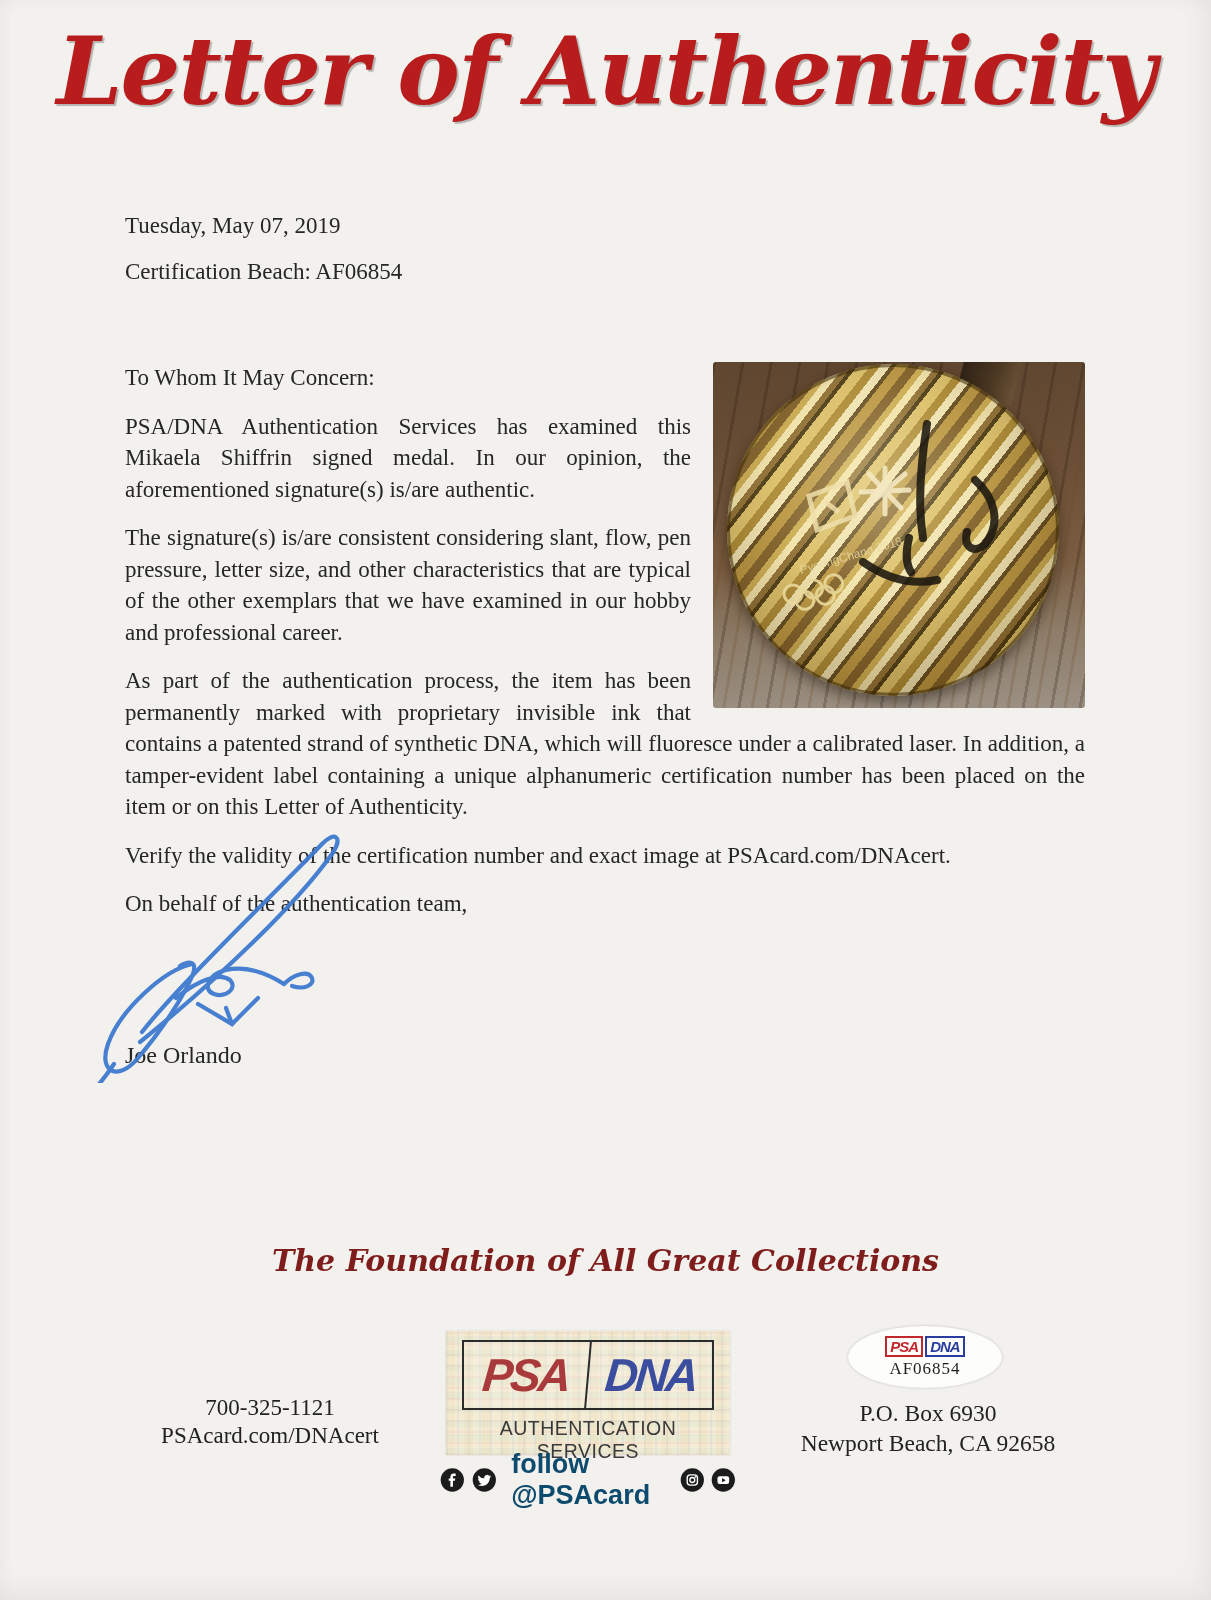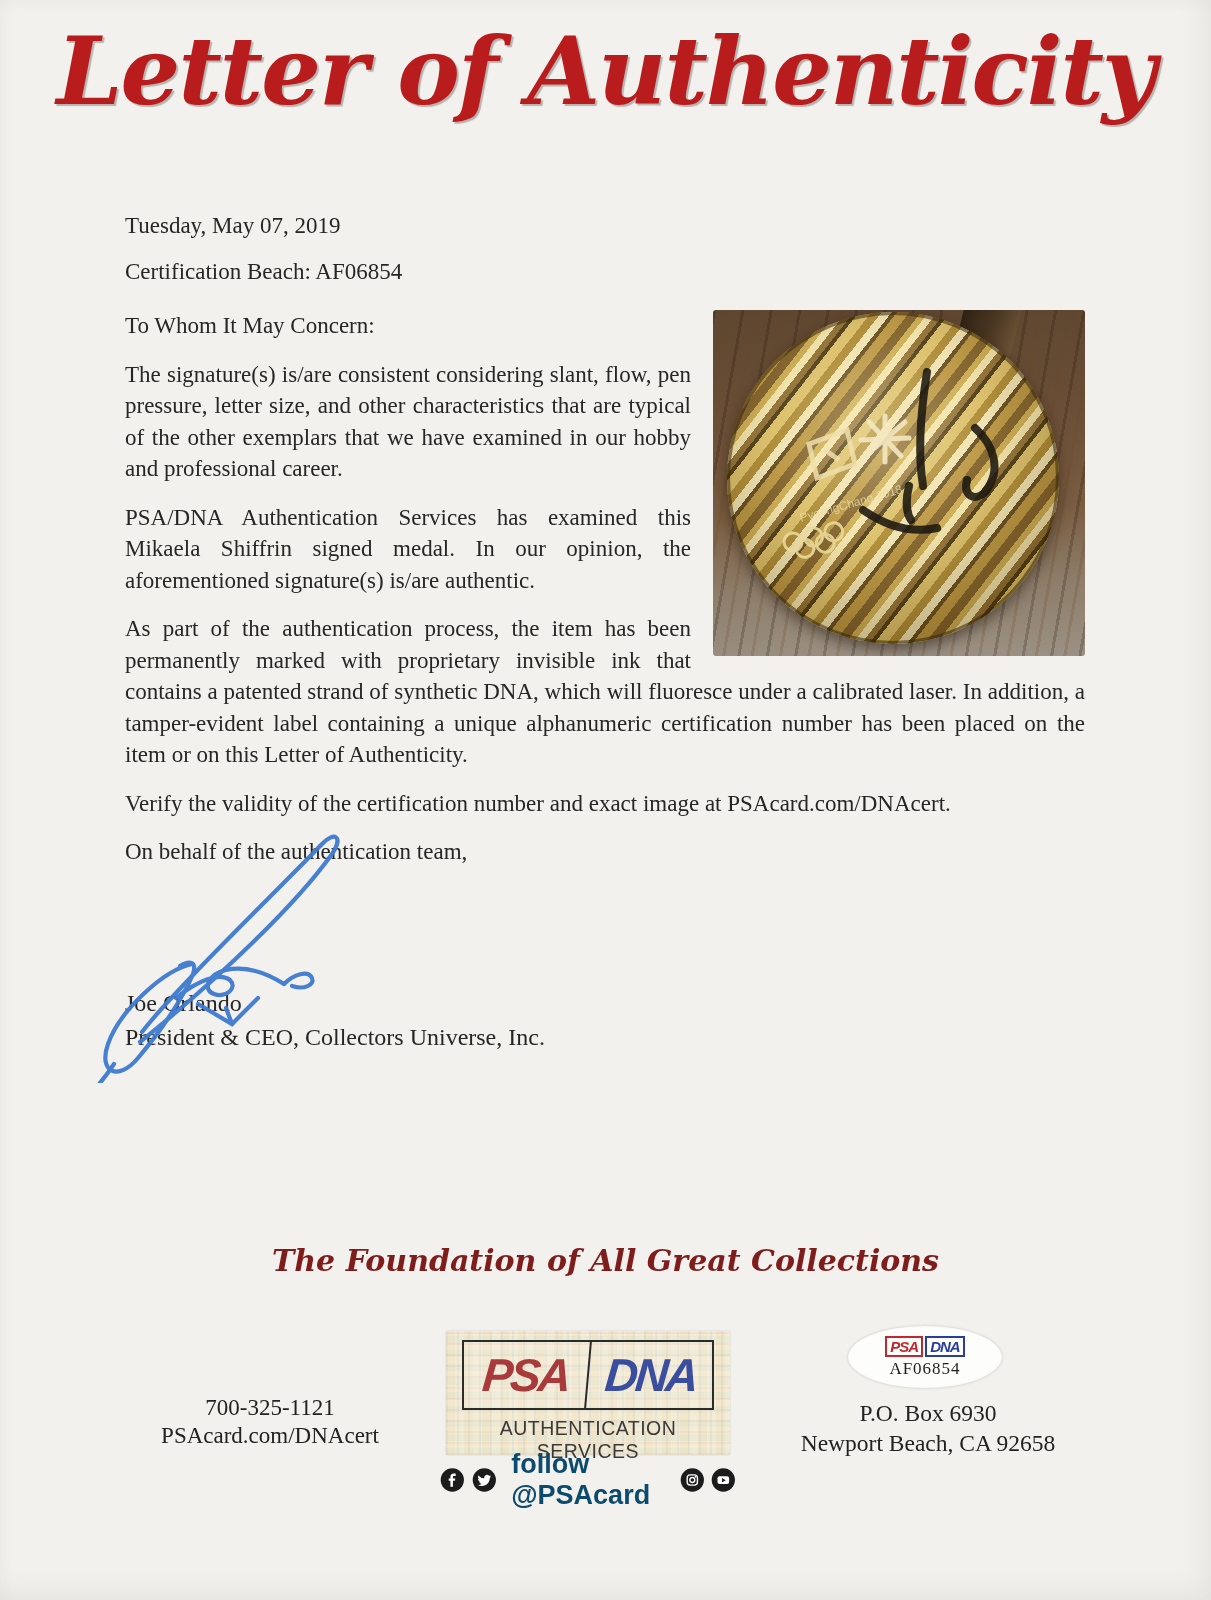--- a/index.html
+++ b/index.html
@@ -19,21 +19,21 @@
     font-family:"DejaVu Serif", serif; font-style:italic; font-weight:bold;
     font-size:94px; letter-spacing:-2px; color:#b91c1c;
     text-shadow: 2px 2px 1px rgba(0,0,0,.25);
   }
   
   .letter { position:absolute; left:125px; top:212px; width:960px; font-size:23px; line-height:31.5px; }
   .date-line { line-height:28px; }
   .cert-line { margin-top:18px; line-height:28px; }
   .body { margin-top:16px; }
   .body p { text-align:justify; margin-top:17px; }
-  .body p.salutation { margin-top:24px; text-align:left; }
+  .body p.salutation { margin-top:76px; text-align:left; }
   
   .photo {
     float:right; width:372px; height:346px; margin-left:22px; margin-bottom:8px;
     position:relative; overflow:hidden; border-radius:3px;
     background:
       repeating-linear-gradient(100deg, rgba(35,20,8,.22) 0 3px, rgba(0,0,0,0) 3px 13px, rgba(105,70,35,.20) 13px 16px, rgba(0,0,0,0) 16px 28px),
       linear-gradient(178deg, #5e4630 0%, #6b4f36 32%, #7a5d41 58%, #8d7c68 78%, #9b9184 100%);
   }
   .ribbon-stub {
     position:absolute; left:246px; top:-6px; width:58px; height:50px;
@@ -142,29 +142,28 @@
           <g stroke="#1c1810" stroke-width="8" fill="none" stroke-linecap="round" opacity="0.88">
             <path d="M214 62 C208 100 204 140 210 176"></path>
             <path d="M196 176 C192 192 194 204 198 210"></path>
             <path d="M262 118 C280 134 290 160 272 182 C262 192 250 186 254 170"></path>
             <path d="M150 200 C170 214 196 224 224 218"></path>
           </g>
         </svg>
       </div>
 
       <p class="salutation">To Whom It May Concern:</p>
+      <p>PSA/DNA Authentication Services has examined this Mikaela Shiffrin signed medal. In our opinion, the aforementioned signature(s) is/are authentic.</p>
       <p>The signature(s) is/are consistent considering slant, flow, pen pressure, letter size, and other characteristics that are typical of the other exemplars that we have examined in our hobby and professional career.</p>
-      <p>PSA/DNA Authentication Services has examined this Mikaela Shiffrin signed medal. In our opinion, the aforementioned signature(s) is/are authentic.</p>
       <p>As part of the authentication process, the item has been permanently marked with proprietary invisible ink that contains a patented strand of synthetic DNA, which will fluoresce under a calibrated laser. In addition, a tamper-evident label containing a unique alphanumeric certification number has been placed on the item or on this Letter of Authenticity.</p>
       <p>Verify the validity of the certification number and exact image at PSAcard.com/DNAcert.</p>
       <p>On behalf of the authentication team,</p>
 
       <div class="sig-block">
         <div>Joe Orlando</div>
-        <div>President &amp; CEO, Collectors Universe, Inc.</div>
       </div>
     </div>
   </div>
 
   <div class="signature-wrap">
     <svg width="310" height="265" viewBox="0 0 310 265">
       <g stroke="#3f7ad0" stroke-width="4.2" fill="none" stroke-linecap="round" opacity="0.95">
         <path d="M62 214 C96 170 196 74 242 26 C254 13 264 18 252 36 C212 92 134 162 94 196 C82 206 70 216 60 224"></path>
         <path d="M112 146 C84 152 40 192 28 226 C18 254 38 264 58 240 C82 212 104 178 113 156 C117 144 110 142 100 148"></path>
         <path d="M34 246 C26 258 18 268 10 276"></path>

